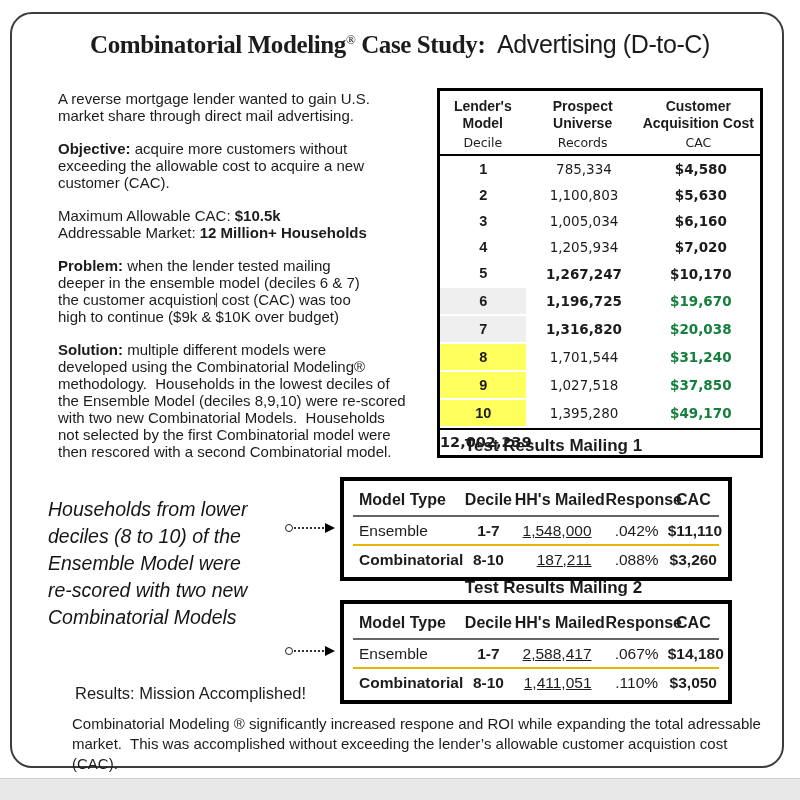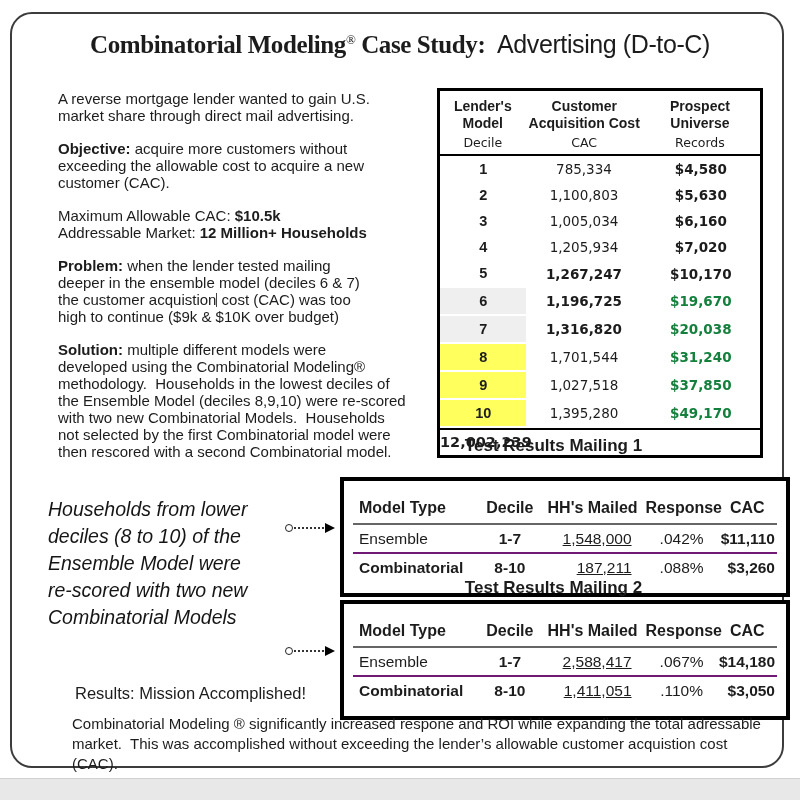--- a/index.html
+++ b/index.html
@@ -47,30 +47,30 @@
   .annotation{position:absolute;left:48px;top:496px;width:250px;font-style:italic;
               font-size:19.5px;line-height:27px;white-space:pre-wrap;color:#151515;}
   .arrow{position:absolute;display:flex;align-items:center;height:12px;}
   .arrow .ring{width:6px;height:6px;border:1.5px solid #222;border-radius:50%;background:#fff;}
   .arrow .dash{width:30px;border-top:2px dotted #333;margin:0 1px;}
   .arrow .head{width:0;height:0;border-left:10px solid #000;
                border-top:5px solid transparent;border-bottom:5px solid transparent;}
 
   
   .mtitle{position:absolute;left:340px;width:427px;text-align:center;font-weight:bold;font-size:17px;}
-  .mwrap{position:absolute;left:340px;width:450px;border:4px solid #000;background:#fff;
-         padding:12px 9px;box-sizing:border-box;}
+  .mwrap{position:absolute;left:340px;width:392px;border:4px solid #000;background:#fff;
+         padding:4px 9px;box-sizing:border-box;}
   .mwrap table{width:100%;border-collapse:collapse;table-layout:fixed;font-size:15.5px;}
   .mwrap col.mc1{width:30%;} .mwrap col.mc2{width:14%;} .mwrap col.mc3{width:25%;}
   .mwrap col.mc4{width:17%;} .mwrap col.mc5{width:14%;}
   .mwrap th{font-weight:bold;text-align:center;height:30px;border-bottom:2px solid #666;
             font-size:16px;padding:0;}
   .mwrap th.c1{text-align:left;padding-left:6px;}
   .mwrap td{height:27px;vertical-align:middle;text-align:center;padding:0;}
-  .mwrap tr.r1 td{border-bottom:2px solid #701a75;}
+  .mwrap tr.r1 td{border-bottom:2px solid #eab308;}
   .mwrap td.c1{text-align:left;padding-left:6px;}
   .mwrap td.c2{font-weight:bold;}
   .mwrap td.c3{text-align:right;padding-right:14px;text-decoration:underline;}
   .mwrap td.c5{text-align:right;font-weight:bold;padding-right:2px;}
   .mwrap td.bold{font-weight:bold;}
 
   
   .results{position:absolute;left:75px;top:684px;font-size:16.5px;white-space:pre;}
   .results b{font-weight:normal;}
   .footer{position:absolute;left:72px;top:714px;width:705px;font-size:15px;line-height:20px;
@@ -107,33 +107,33 @@
 
   <div class="dtable">
     <div class="dhead">
       <div class="hcol c1">
         <div class="hmain">
             <span>Lender's</span>
             <span>Model</span>
           </div>
         <div class="hsub">Decile</div>
       </div>
+      <div class="hcol c2">
+        <div class="hmain">
+            <span>Prospect</span>
+            <span>Universe</span>
+          </div>
+        <div class="hsub">Records</div>
+      </div>
       <div class="hcol c3">
         <div class="hmain">
             <span>Customer</span>
             <span>Acquisition Cost</span>
           </div>
         <div class="hsub">CAC</div>
-      </div>
-      <div class="hcol c2">
-        <div class="hmain">
-            <span>Prospect</span>
-            <span>Universe</span>
-          </div>
-        <div class="hsub">Records</div>
       </div>
     </div>
     <table class="drows">
       <colgroup>
           <col class="c1">
           <col class="c2">
           <col class="c3">
         </colgroup>
       <tbody>
       <tr>

